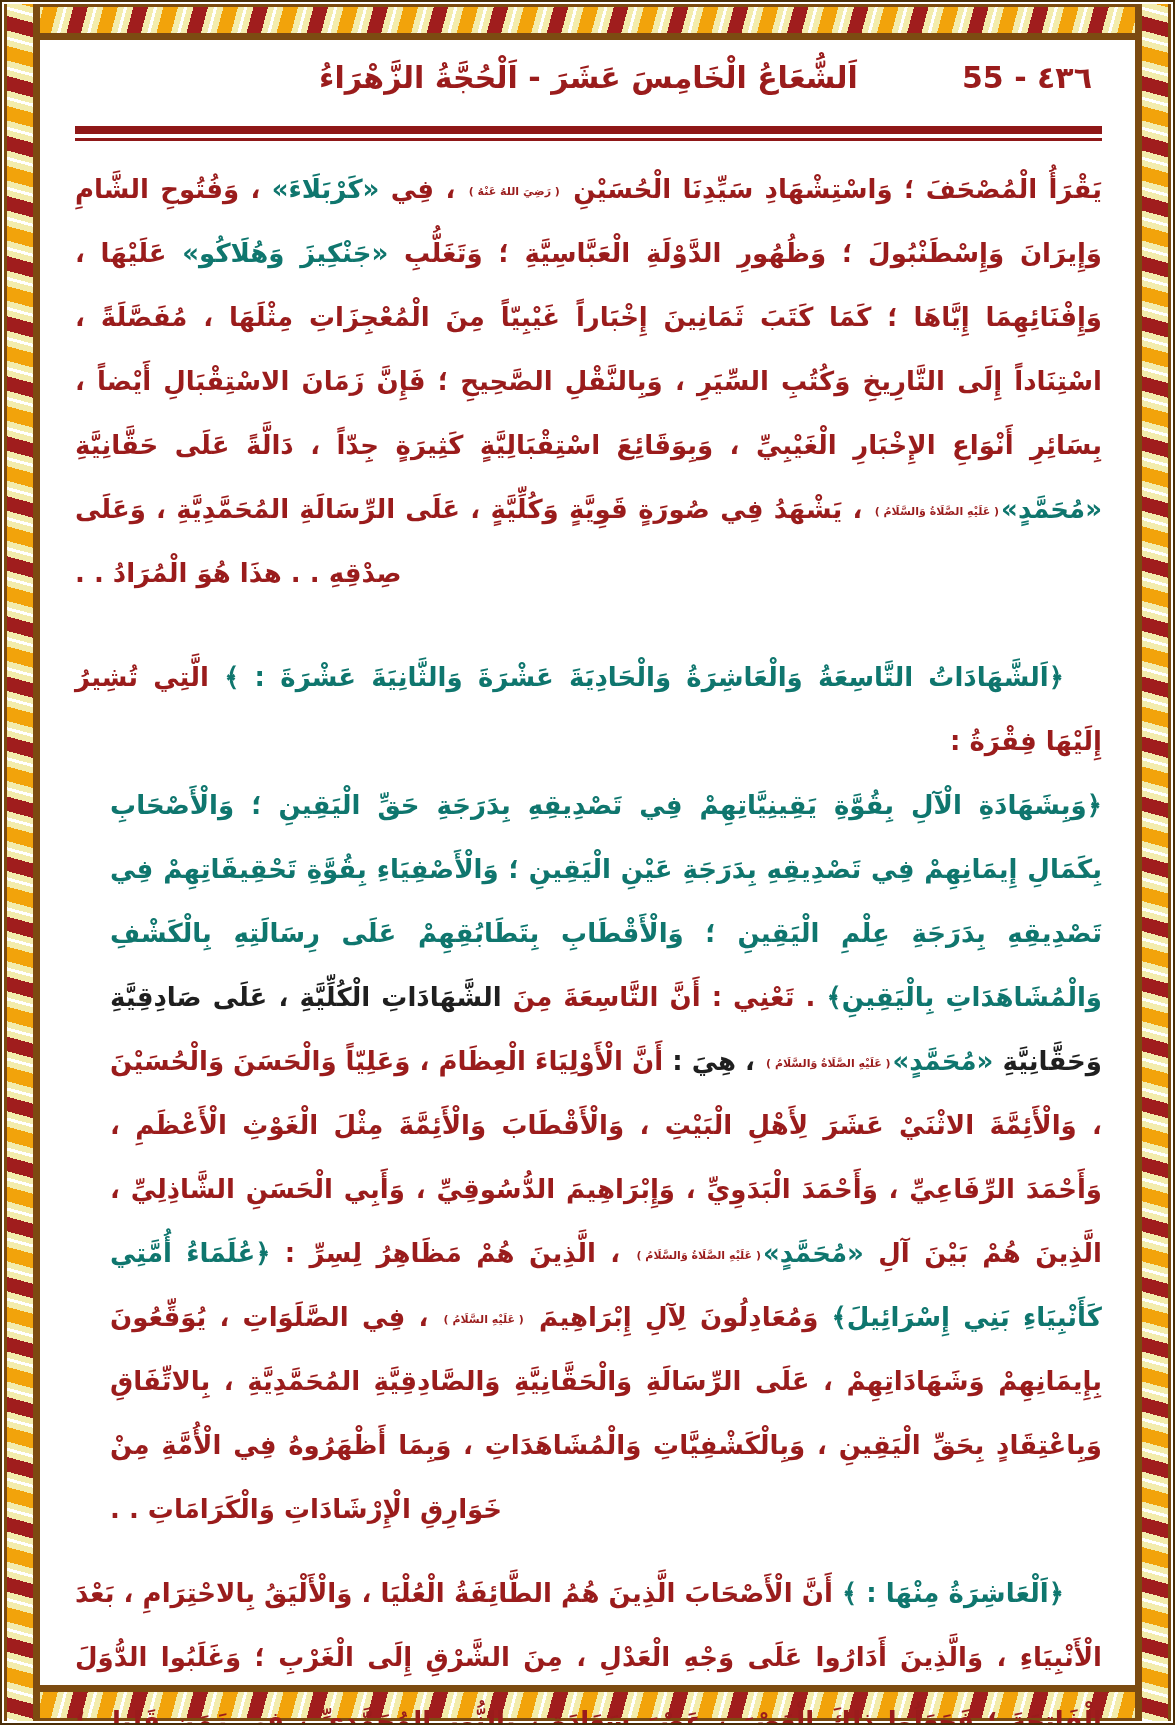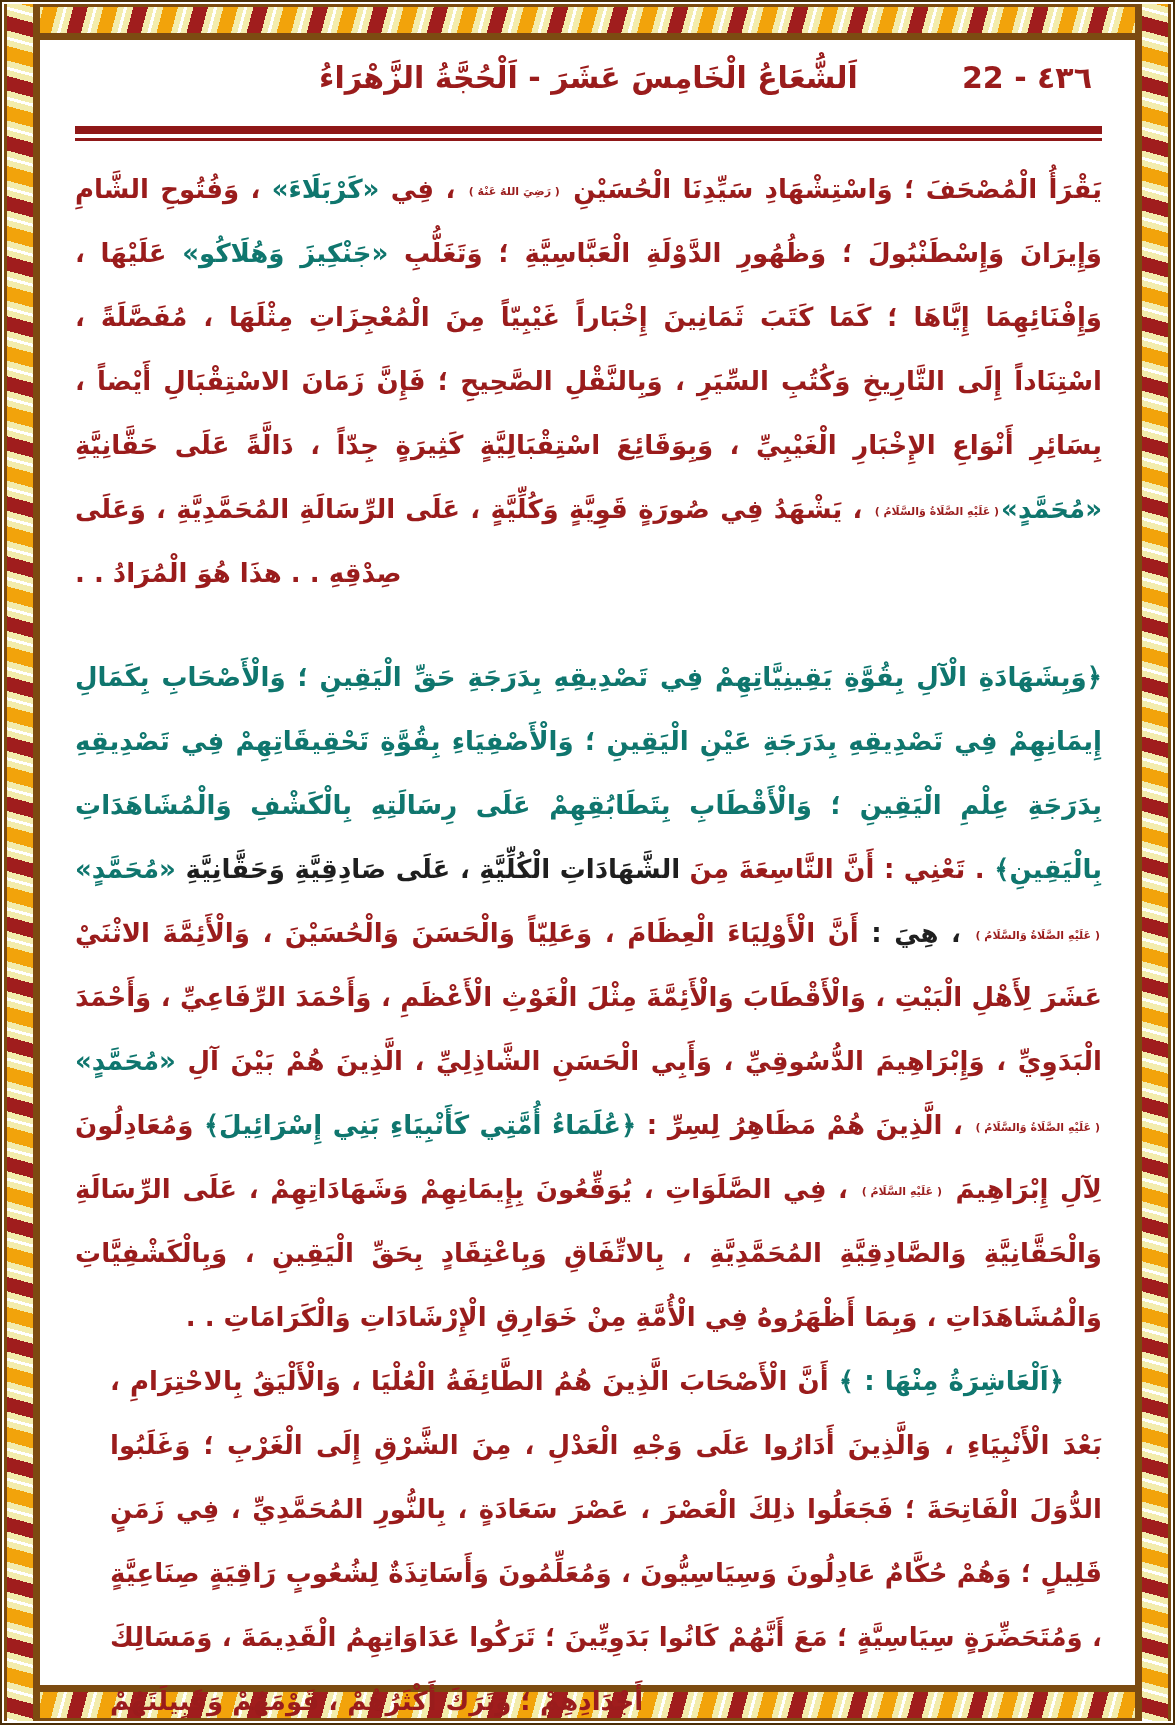--- a/index.html
+++ b/index.html
@@ -106,26 +106,27 @@
 <body>
 
 <div class="page">
   <div class="fr fr-h fr-top"></div>
   <div class="fr fr-h fr-bottom"></div>
   <div class="fr fr-v fr-left"></div>
   <div class="fr fr-v fr-right"></div>
 
   <div class="content">
     <div class="header">
-      <div class="page-num">٤٣٦ - 22</div>
+      <div class="page-num">٤٣٦ - 55</div>
       <div class="title">اَلشُّعَاعُ الْخَامِسَ عَشَرَ - اَلْحُجَّةُ الزَّهْرَاءُ</div>
     </div>
     <div class="rule">
       <div class="rule-thick"></div>
       <div class="rule-thin"></div>
     </div>
     <div class="body">
         <p class="para"><span class="run">يَقْرَأُ الْمُصْحَفَ ؛ وَاسْتِشْهَادِ سَيِّدِنَا الْحُسَيْنِ </span><span class="seal">( رَضِيَ اللهُ عَنْهُ )</span><span class="run"> ، فِي </span><span class="run hl">«كَرْبَلَاءَ»</span><span class="run"> ، وَفُتُوحِ الشَّامِ وَإِيرَانَ وَإِسْطَنْبُولَ ؛ وَظُهُورِ الدَّوْلَةِ الْعَبَّاسِيَّةِ ؛ وَتَغَلُّبِ </span><span class="run hl">«جَنْكِيزَ وَهُلَاكُو»</span><span class="run"> عَلَيْهَا ، وَإِفْنَائِهِمَا إِيَّاهَا ؛ كَمَا كَتَبَ ثَمَانِينَ إِخْبَاراً غَيْبِيّاً مِنَ الْمُعْجِزَاتِ مِثْلَهَا ، مُفَصَّلَةً ، اسْتِنَاداً إِلَى التَّارِيخِ وَكُتُبِ السِّيَرِ ، وَبِالنَّقْلِ الصَّحِيحِ ؛ فَإِنَّ زَمَانَ الاسْتِقْبَالِ أَيْضاً ، بِسَائِرِ أَنْوَاعِ الإِخْبَارِ الْغَيْبِيِّ ، وَبِوَقَائِعَ اسْتِقْبَالِيَّةٍ كَثِيرَةٍ جِدّاً ، دَالَّةً عَلَى حَقَّانِيَّةِ </span><span class="run hl">«مُحَمَّدٍ»</span><span class="seal">( عَلَيْهِ الصَّلَاةُ وَالسَّلَامُ )</span><span class="run"> ، يَشْهَدُ فِي صُورَةٍ قَوِيَّةٍ وَكُلِّيَّةٍ ، عَلَى الرِّسَالَةِ المُحَمَّدِيَّةِ ، وَعَلَى صِدْقِهِ . . هذَا هُوَ الْمُرَادُ . .</span></p>
+        <p class="para indent"><span class="run hl">﴿اَلشَّهَادَاتُ التَّاسِعَةُ وَالْعَاشِرَةُ وَالْحَادِيَةَ عَشْرَةَ وَالثَّانِيَةَ عَشْرَةَ : ﴾</span><span class="run"> الَّتِي تُشِيرُ إِلَيْهَا فِقْرَةُ :</span></p>
         <p class="para"><span class="run hl">﴿وَبِشَهَادَةِ الْآلِ بِقُوَّةِ يَقِينِيَّاتِهِمْ فِي تَصْدِيقِهِ بِدَرَجَةِ حَقِّ الْيَقِينِ ؛ وَالْأَصْحَابِ بِكَمَالِ إِيمَانِهِمْ فِي تَصْدِيقِهِ بِدَرَجَةِ عَيْنِ الْيَقِينِ ؛ وَالْأَصْفِيَاءِ بِقُوَّةِ تَحْقِيقَاتِهِمْ فِي تَصْدِيقِهِ بِدَرَجَةِ عِلْمِ الْيَقِينِ ؛ وَالْأَقْطَابِ بِتَطَابُقِهِمْ عَلَى رِسَالَتِهِ بِالْكَشْفِ وَالْمُشَاهَدَاتِ بِالْيَقِينِ﴾</span><span class="run"> . تَعْنِي : أَنَّ التَّاسِعَةَ مِنَ </span><span class="run black">الشَّهَادَاتِ الْكُلِّيَّةِ ، عَلَى صَادِقِيَّةِ وَحَقَّانِيَّةِ </span><span class="run hl">«مُحَمَّدٍ»</span><span class="seal">( عَلَيْهِ الصَّلَاةُ وَالسَّلَامُ )</span><span class="run black"> ، هِيَ : </span><span class="run">أَنَّ الْأَوْلِيَاءَ الْعِظَامَ ، وَعَلِيّاً وَالْحَسَنَ وَالْحُسَيْنَ ، وَالْأَئِمَّةَ الاثْنَيْ عَشَرَ لِأَهْلِ الْبَيْتِ ، وَالْأَقْطَابَ وَالْأَئِمَّةَ مِثْلَ الْغَوْثِ الْأَعْظَمِ ، وَأَحْمَدَ الرِّفَاعِيِّ ، وَأَحْمَدَ الْبَدَوِيِّ ، وَإِبْرَاهِيمَ الدُّسُوقِيِّ ، وَأَبِي الْحَسَنِ الشَّاذِلِيِّ ، الَّذِينَ هُمْ بَيْنَ آلِ </span><span class="run hl">«مُحَمَّدٍ»</span><span class="seal">( عَلَيْهِ الصَّلَاةُ وَالسَّلَامُ )</span><span class="run"> ، الَّذِينَ هُمْ مَظَاهِرُ لِسِرِّ : </span><span class="run hl">﴿عُلَمَاءُ أُمَّتِي كَأَنْبِيَاءِ بَنِي إِسْرَائِيلَ﴾</span><span class="run"> وَمُعَادِلُونَ لِآلِ إِبْرَاهِيمَ </span><span class="seal">( عَلَيْهِ السَّلَامُ )</span><span class="run"> ، فِي الصَّلَوَاتِ ، يُوَقِّعُونَ بِإِيمَانِهِمْ وَشَهَادَاتِهِمْ ، عَلَى الرِّسَالَةِ وَالْحَقَّانِيَّةِ وَالصَّادِقِيَّةِ المُحَمَّدِيَّةِ ، بِالاتِّفَاقِ وَبِاعْتِقَادٍ بِحَقِّ الْيَقِينِ ، وَبِالْكَشْفِيَّاتِ وَالْمُشَاهَدَاتِ ، وَبِمَا أَظْهَرُوهُ فِي الْأُمَّةِ مِنْ خَوَارِقِ الْإِرْشَادَاتِ وَالْكَرَامَاتِ . .</span></p>
         <p class="para indent"><span class="run hl">﴿اَلْعَاشِرَةُ مِنْهَا : ﴾</span><span class="run"> أَنَّ الْأَصْحَابَ الَّذِينَ هُمُ الطَّائِفَةُ الْعُلْيَا ، وَالْأَلْيَقُ بِالاحْتِرَامِ ، بَعْدَ الْأَنْبِيَاءِ ، وَالَّذِينَ أَدَارُوا عَلَى وَجْهِ الْعَدْلِ ، مِنَ الشَّرْقِ إِلَى الْغَرْبِ ؛ وَغَلَبُوا الدُّوَلَ الْفَاتِحَةَ ؛ فَجَعَلُوا ذلِكَ الْعَصْرَ ، عَصْرَ سَعَادَةٍ ، بِالنُّورِ المُحَمَّدِيِّ ، فِي زَمَنٍ قَلِيلٍ ؛ وَهُمْ حُكَّامٌ عَادِلُونَ وَسِيَاسِيُّونَ ، وَمُعَلِّمُونَ وَأَسَاتِذَةٌ لِشُعُوبٍ رَاقِيَةٍ صِنَاعِيَّةٍ ، وَمُتَحَضِّرَةٍ سِيَاسِيَّةٍ ؛ مَعَ أَنَّهُمْ كَانُوا بَدَوِيِّينَ ؛ تَرَكُوا عَدَاوَاتِهِمُ الْقَدِيمَةَ ، وَمَسَالِكَ أَجْدَادِهِمْ ؛ وَتَرَكَ أَكْثَرُهُمْ ، قَوْمَهُمْ وَقَبِيلَتَهُمْ</span></p>
       </div>
   </div>
 </div>
 
 </body></html>

